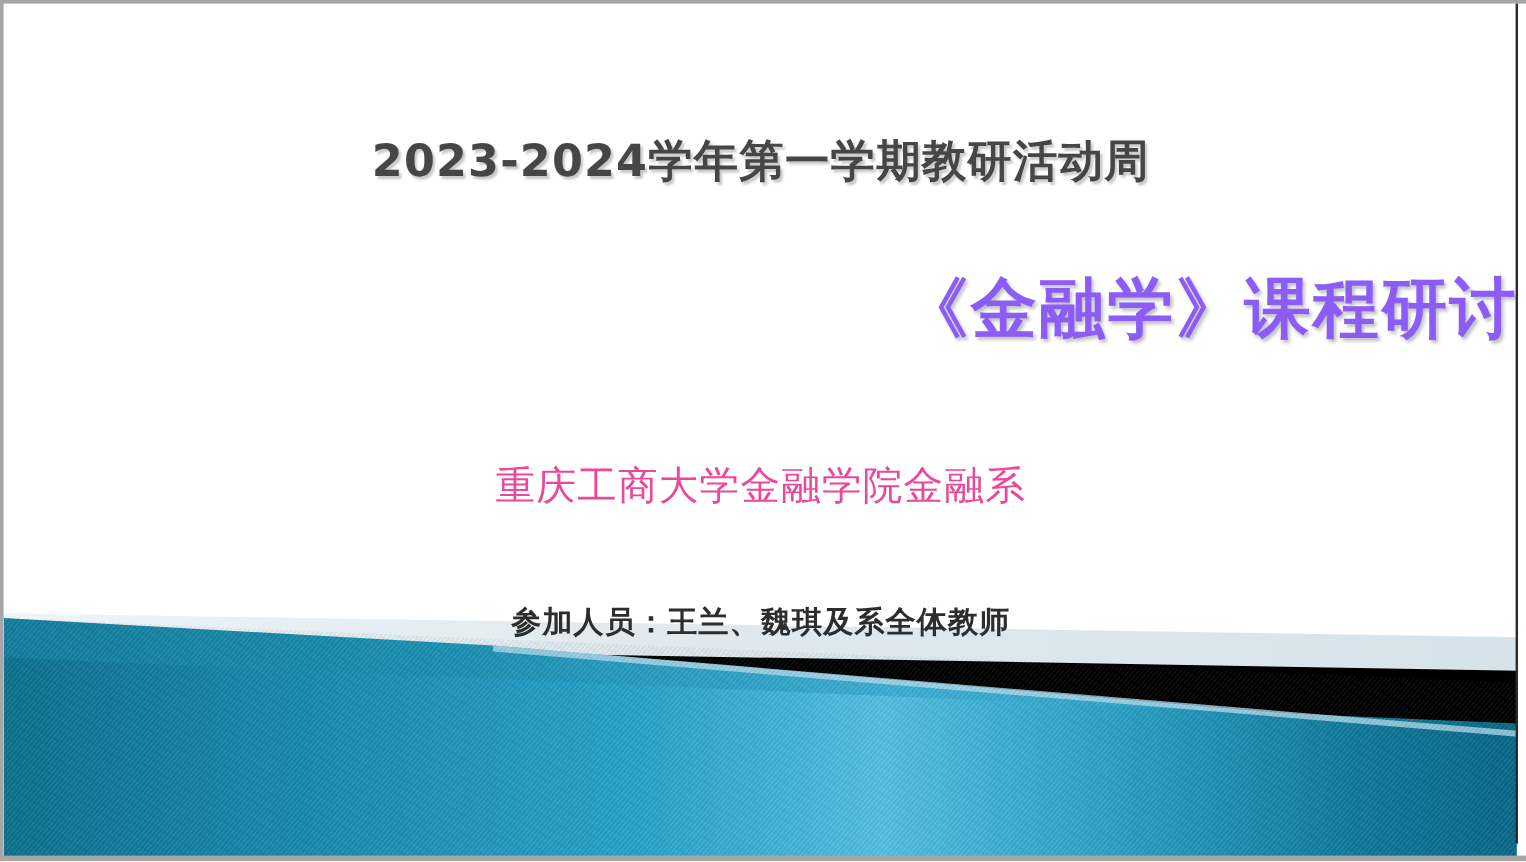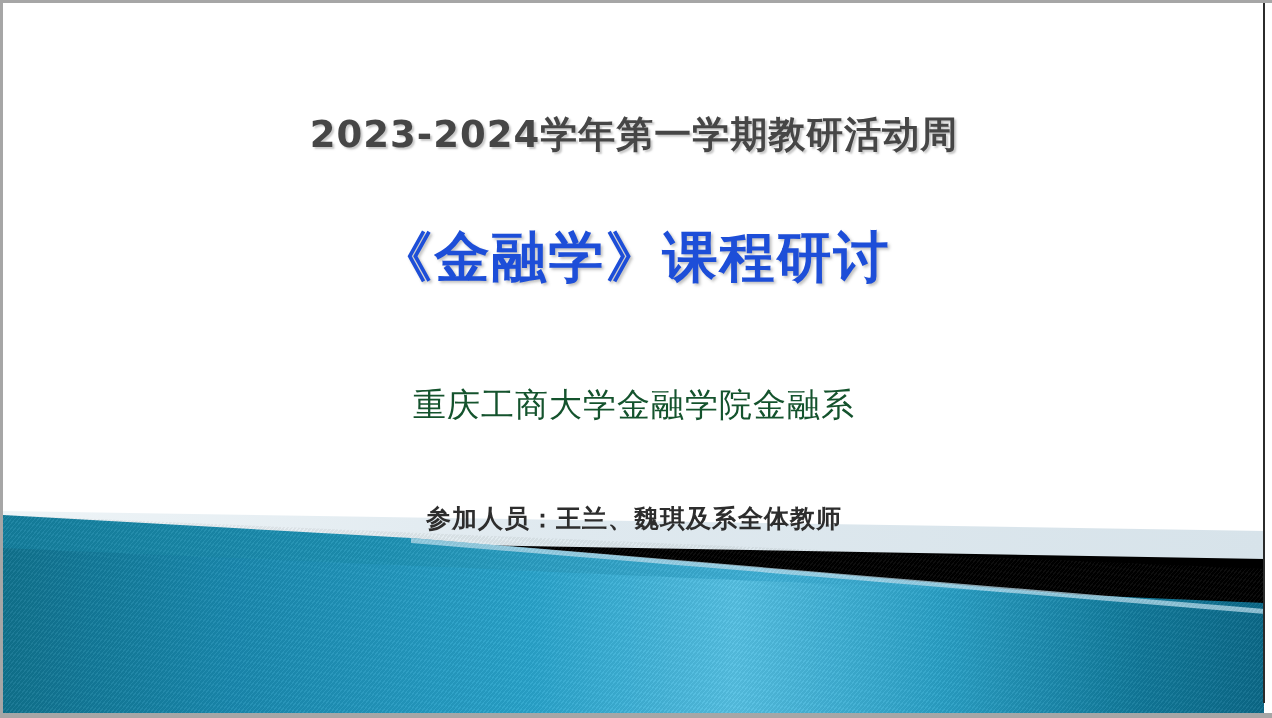--- a/index.html
+++ b/index.html
@@ -128,33 +128,34 @@
     white-space: nowrap;
   }
   .main-title {
     position: absolute;
     top: 218px;
     left: 0; right: 0;
     font-family: "DejaVu Sans", "Liberation Sans", sans-serif;
     font-size: 55px;
     font-weight: bold;
     letter-spacing: 2px;
-    color: #1d4ed8;
+    color: #8b5cf6;
     text-shadow: 2px 2px 3px rgba(185,185,185,0.9);
     white-space: nowrap;
+    text-align: right;
   }
   .org-line {
     position: absolute;
     top: 380px;
     left: 0; right: 0;
     font-family: "DejaVu Sans", "Liberation Sans", sans-serif;
     font-size: 33px;
     font-weight: normal;
     letter-spacing: 1px;
-    color: #14532d;
+    color: #ec4899;
     white-space: nowrap;
   }
   .attendees-line {
     position: absolute;
     top: 468px;
     left: 0; right: 0;
     font-family: "DejaVu Serif", "Liberation Serif", serif;
     font-size: 25px;
     font-weight: bold;
     letter-spacing: 1px;

